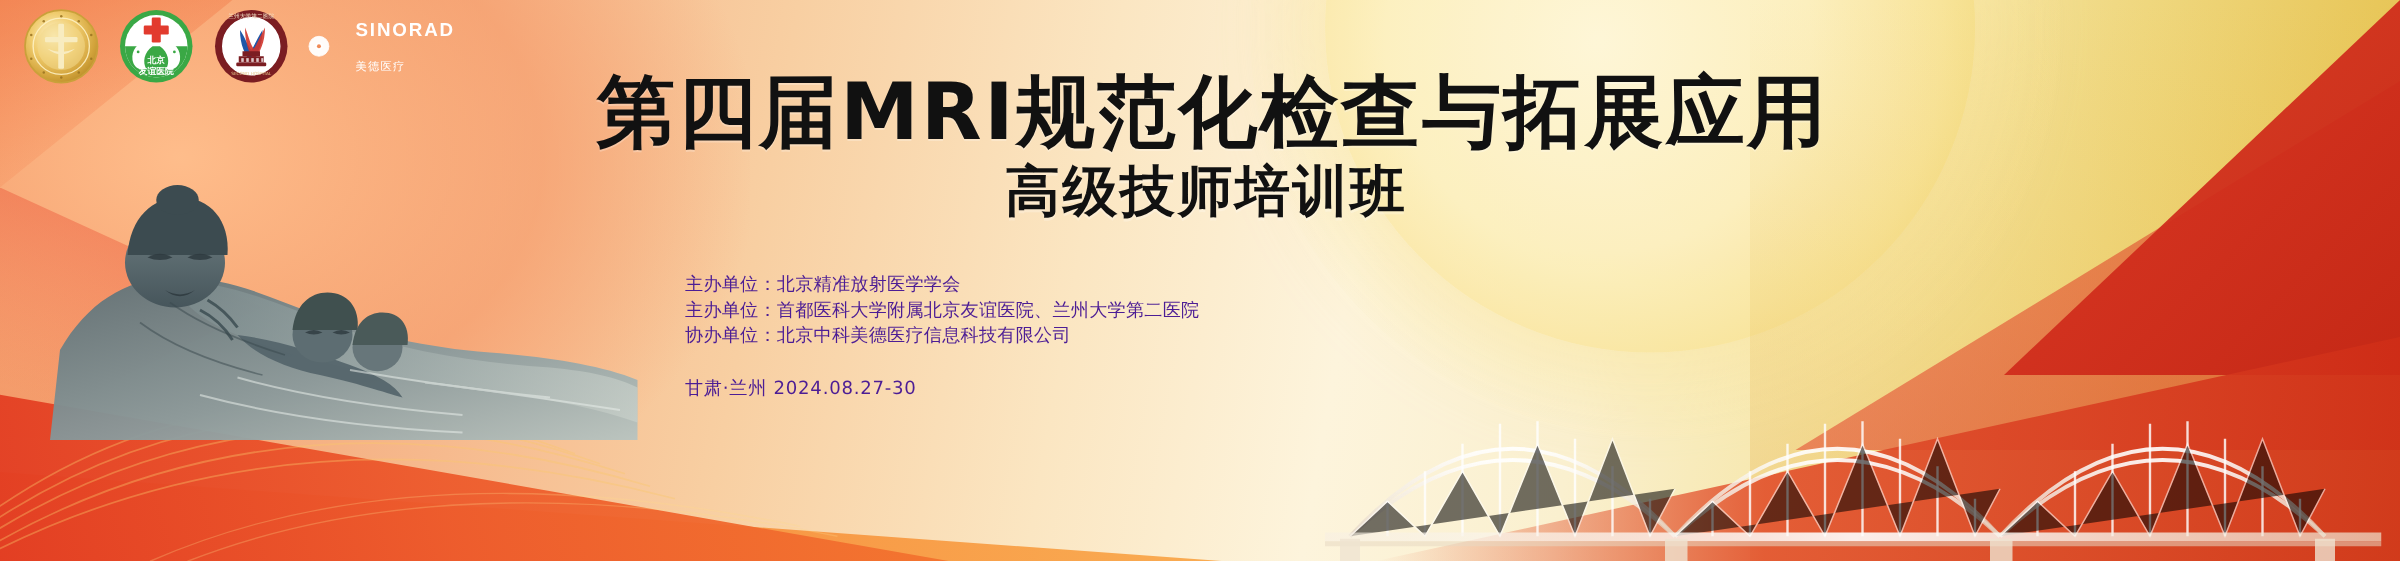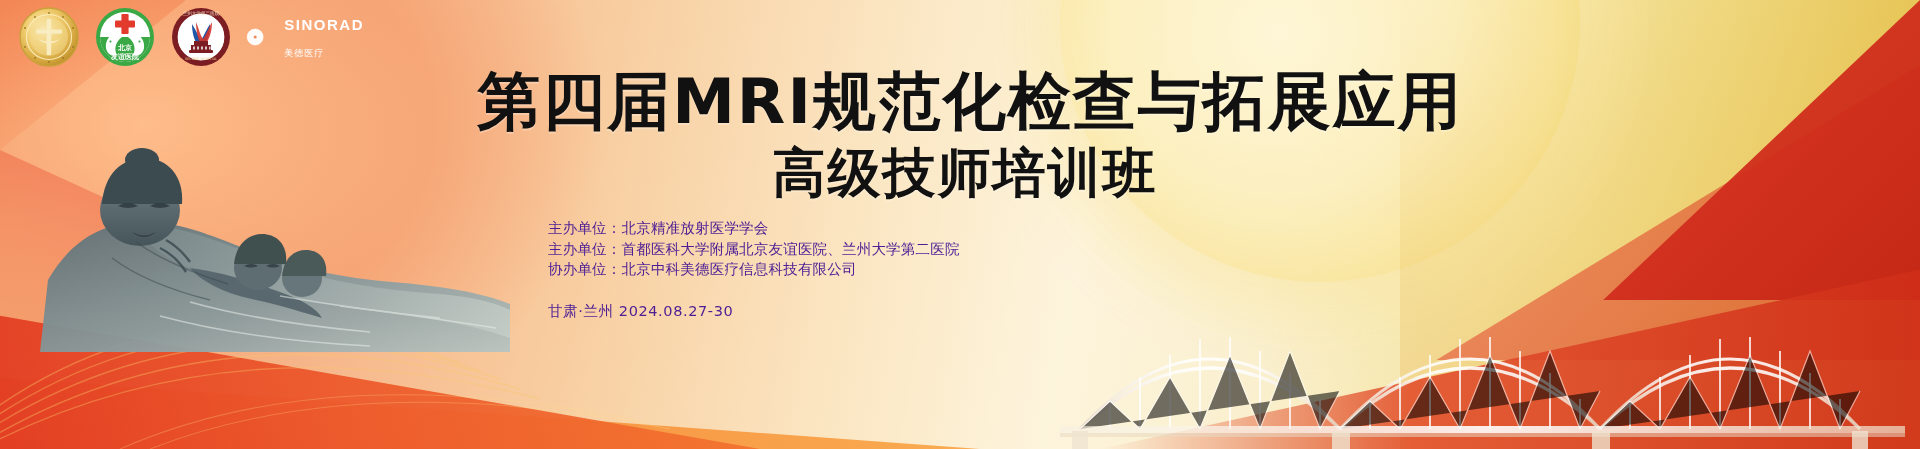--- a/index.html
+++ b/index.html
@@ -77,27 +77,27 @@
   .logo-wide{width:118px;height:62px;display:flex;align-items:center;gap:20px;}
   .sino-txt{display:flex;flex-direction:column;line-height:1;}
   .sino-txt .s1{font-size:15px;font-weight:700;color:#fff;letter-spacing:1.5px;}
   .sino-txt .s2{font-size:9px;color:#fff;letter-spacing:1px;margin-top:17px;}
 
   
   .title-wrap{position:absolute;left:0;right:0;top:58px;text-align:center;}
   .title1{
     font-family:"DejaVu Sans","Liberation Sans",sans-serif;
     font-size:63px;font-weight:700;color:#111;letter-spacing:2px;
-    line-height:1.02;margin:12px;
+    line-height:1.02;margin:0;
     text-shadow:0 2px 0 rgba(255,255,255,.25);
     padding-left:20px;
   }
   .title2{
-    font-family:Liberation Serif, serif;
-    font-size:53px;font-weight:700;color:#111;letter-spacing:2px;
+    font-family:Liberation Sans, sans-serif;
+    font-size:44px;font-weight:700;color:#111;letter-spacing:2px;
     line-height:1.02;margin:10px 0 0 0;
     text-shadow:0 2px 0 rgba(255,255,255,.25);
     padding-left:10px;
   }
 
   
   .org-block{
     position:absolute;left:548px;top:218px;width:620px;
     color:#4c1d95;
   }

